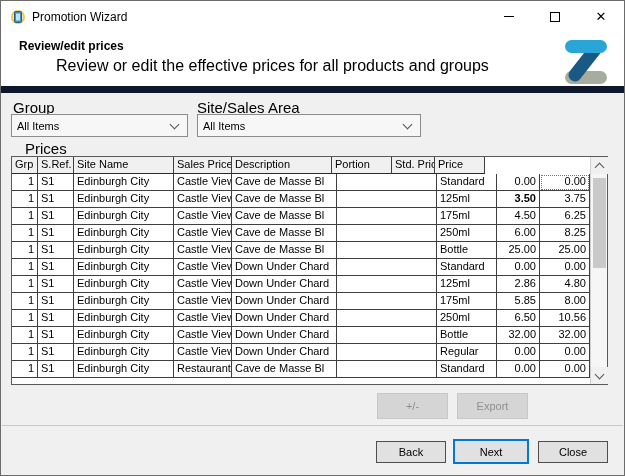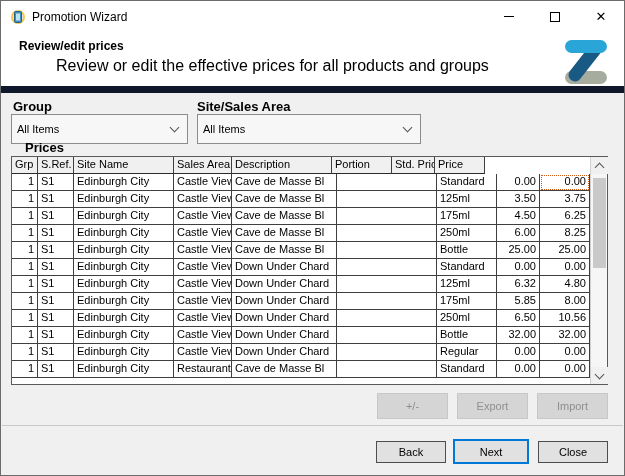--- a/index.html
+++ b/index.html
@@ -17,26 +17,26 @@
   .win-btn { width: 46px; height: 31px; display: flex; align-items: center; justify-content: center; }
   .glyph-min { width: 10px; height: 1px; background: #000; }
   .glyph-max { width: 10px; height: 10px; border: 1px solid #000; }
   .glyph-close { font-size: 13px; line-height: 1; }
   
   .header-band { height: 61px; background: #fff; position: relative; border-bottom: 7px solid #0f172a; }
   .page-title { position: absolute; left: 18px; top: 7px; font-weight: bold; font-size: 12px; }
   .page-subtitle { position: absolute; left: 40px; top: 25px; font-size: 16px; margin-left: 15px; }
   .logo { position: absolute; right: 13px; top: 4px; }
   
-  .label { position: absolute; font-size: 13px; font-weight: bold; }
+  .label { position: absolute; font-size: 15px; }
   .lbl-group { left: 12px; top: 98px; }
   .lbl-site { left: 196px; top: 98px; }
   .lbl-prices { left: 24px; top: 139px; }
   .combo {
-    position: absolute; height: 30px; background: #f7f7f7; border: 1px solid #8c8c8c;
+    position: absolute; height: 23px; background: #f7f7f7; border: 1px solid #8c8c8c;
     display: flex; align-items: center; padding-left: 5px;
   }
   .combo-group { left: 10px; top: 113px; width: 177px; }
   .combo-site { left: 196px; top: 113px; width: 224px; }
   .combo .chev { margin-left: auto; margin-right: 9px; }
   .chev { display:inline-block; border: solid #555; border-width: 0 1px 1px 0; padding: 3px; }
   .chev.down { transform: rotate(45deg); margin-top:-3px; }
   .chev.up { transform: rotate(-135deg); margin-top:3px; }
   
   .grid {
@@ -126,21 +126,21 @@
     <span class="chev down"></span>
   </div>
 
   <div class="label lbl-prices">Prices</div>
   <div class="grid">
     <div class="grid-cols">
       <div class="grow" id="grid-header">
           <div class="hcell" style="width: 26px;">Grp</div>
           <div class="hcell" style="width: 36px;">S.Ref.</div>
           <div class="hcell" style="width: 100px;">Site Name</div>
-          <div class="hcell" style="width: 58px;">Sales Area</div>
+          <div class="hcell" style="width: 58px;">Sales Price</div>
           <div class="hcell" style="width: 100px;">Description</div>
           <div class="hcell" style="width: 60px;">Portion</div>
           <div class="hcell" style="width: 43px;">Std. Price</div>
           <div class="hcell" style="width: 50px;">Price</div>
         </div>
       <div id="grid-body">
           <div class="grow">
             <div class="cell a-r" style="width: 26px;">1</div>
             <div class="cell" style="width: 36px;">S1</div>
             <div class="cell" style="width: 100px;">Edinburgh City</div>
@@ -152,21 +152,21 @@
             <div class="cell a-r focused" style="width: 50px;">0.00</div>
           </div>
           <div class="grow">
             <div class="cell a-r" style="width: 26px;">1</div>
             <div class="cell" style="width: 36px;">S1</div>
             <div class="cell" style="width: 100px;">Edinburgh City</div>
             <div class="cell" style="width: 58px;">Castle View</div>
             <div class="cell" style="width: 105px;">Cave de Masse Bl</div>
             <div class="cell" style="width: 100px;"></div>
             <div class="cell" style="width: 60px;">125ml</div>
-            <div class="cell a-r" style="width: 43px;">3.50</div>
+            <div class="cell a-r" style="width: 43px; font-weight: bold;">3.50</div>
             <div class="cell a-r" style="width: 50px;">3.75</div>
           </div>
           <div class="grow">
             <div class="cell a-r" style="width: 26px;">1</div>
             <div class="cell" style="width: 36px;">S1</div>
             <div class="cell" style="width: 100px;">Edinburgh City</div>
             <div class="cell" style="width: 58px;">Castle View</div>
             <div class="cell" style="width: 105px;">Cave de Masse Bl</div>
             <div class="cell" style="width: 100px;"></div>
             <div class="cell" style="width: 60px;">175ml</div>
@@ -207,21 +207,21 @@
             <div class="cell a-r" style="width: 50px;">0.00</div>
           </div>
           <div class="grow">
             <div class="cell a-r" style="width: 26px;">1</div>
             <div class="cell" style="width: 36px;">S1</div>
             <div class="cell" style="width: 100px;">Edinburgh City</div>
             <div class="cell" style="width: 58px;">Castle View</div>
             <div class="cell" style="width: 105px;">Down Under Chard</div>
             <div class="cell" style="width: 100px;"></div>
             <div class="cell" style="width: 60px;">125ml</div>
-            <div class="cell a-r" style="width: 43px;">6.32</div>
+            <div class="cell a-r" style="width: 43px;">2.86</div>
             <div class="cell a-r" style="width: 50px;">4.80</div>
           </div>
           <div class="grow">
             <div class="cell a-r" style="width: 26px;">1</div>
             <div class="cell" style="width: 36px;">S1</div>
             <div class="cell" style="width: 100px;">Edinburgh City</div>
             <div class="cell" style="width: 58px;">Castle View</div>
             <div class="cell" style="width: 105px;">Down Under Chard</div>
             <div class="cell" style="width: 100px;"></div>
             <div class="cell" style="width: 60px;">175ml</div>
@@ -280,21 +280,20 @@
         </div>
       <div class="sb-thumb"></div>
       <div class="sb-btn bottom">
           <span class="chev down"></span>
         </div>
     </div>
   </div>
 
   <div class="btn-disabled btn-pm">+/-</div>
   <div class="btn-disabled btn-export">Export</div>
-  <div class="btn-disabled btn-import">Import</div>
 
   <div class="footer-sep"></div>
 
   <div class="btn btn-back">Back</div>
   <div class="btn btn-next">Next</div>
   <div class="btn btn-close">Close</div>
 
 </div>
 
 </body></html>

